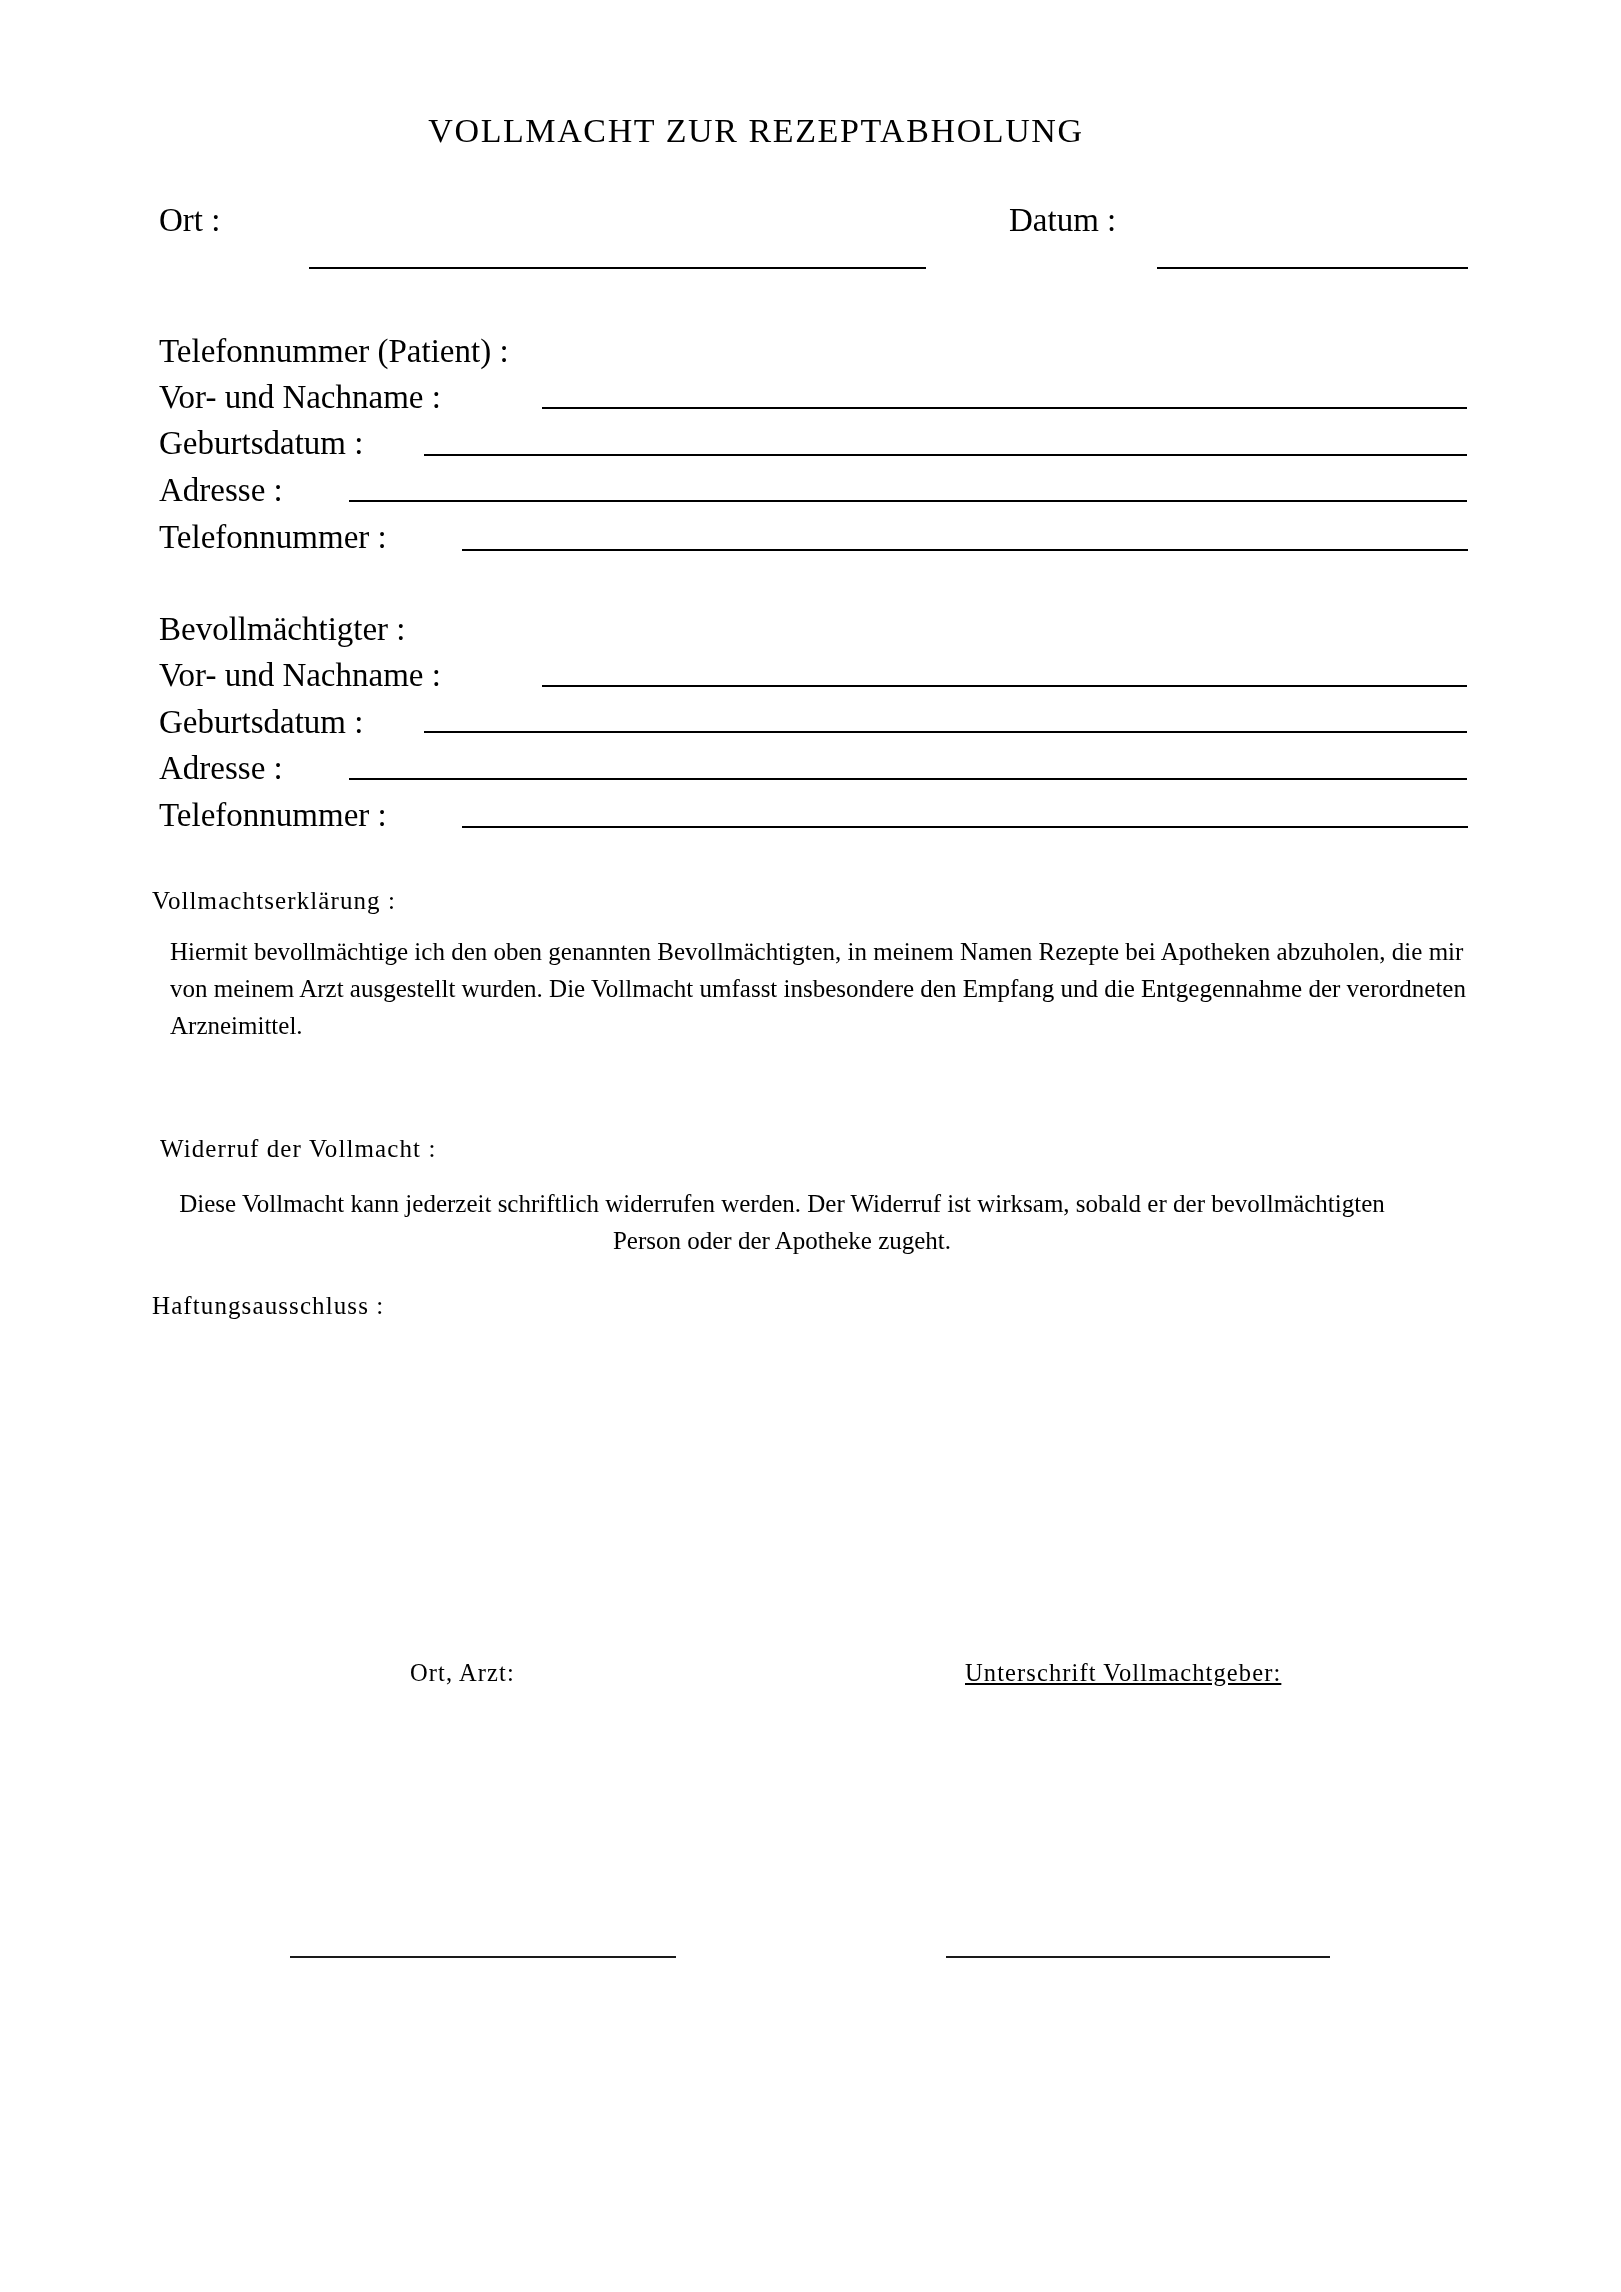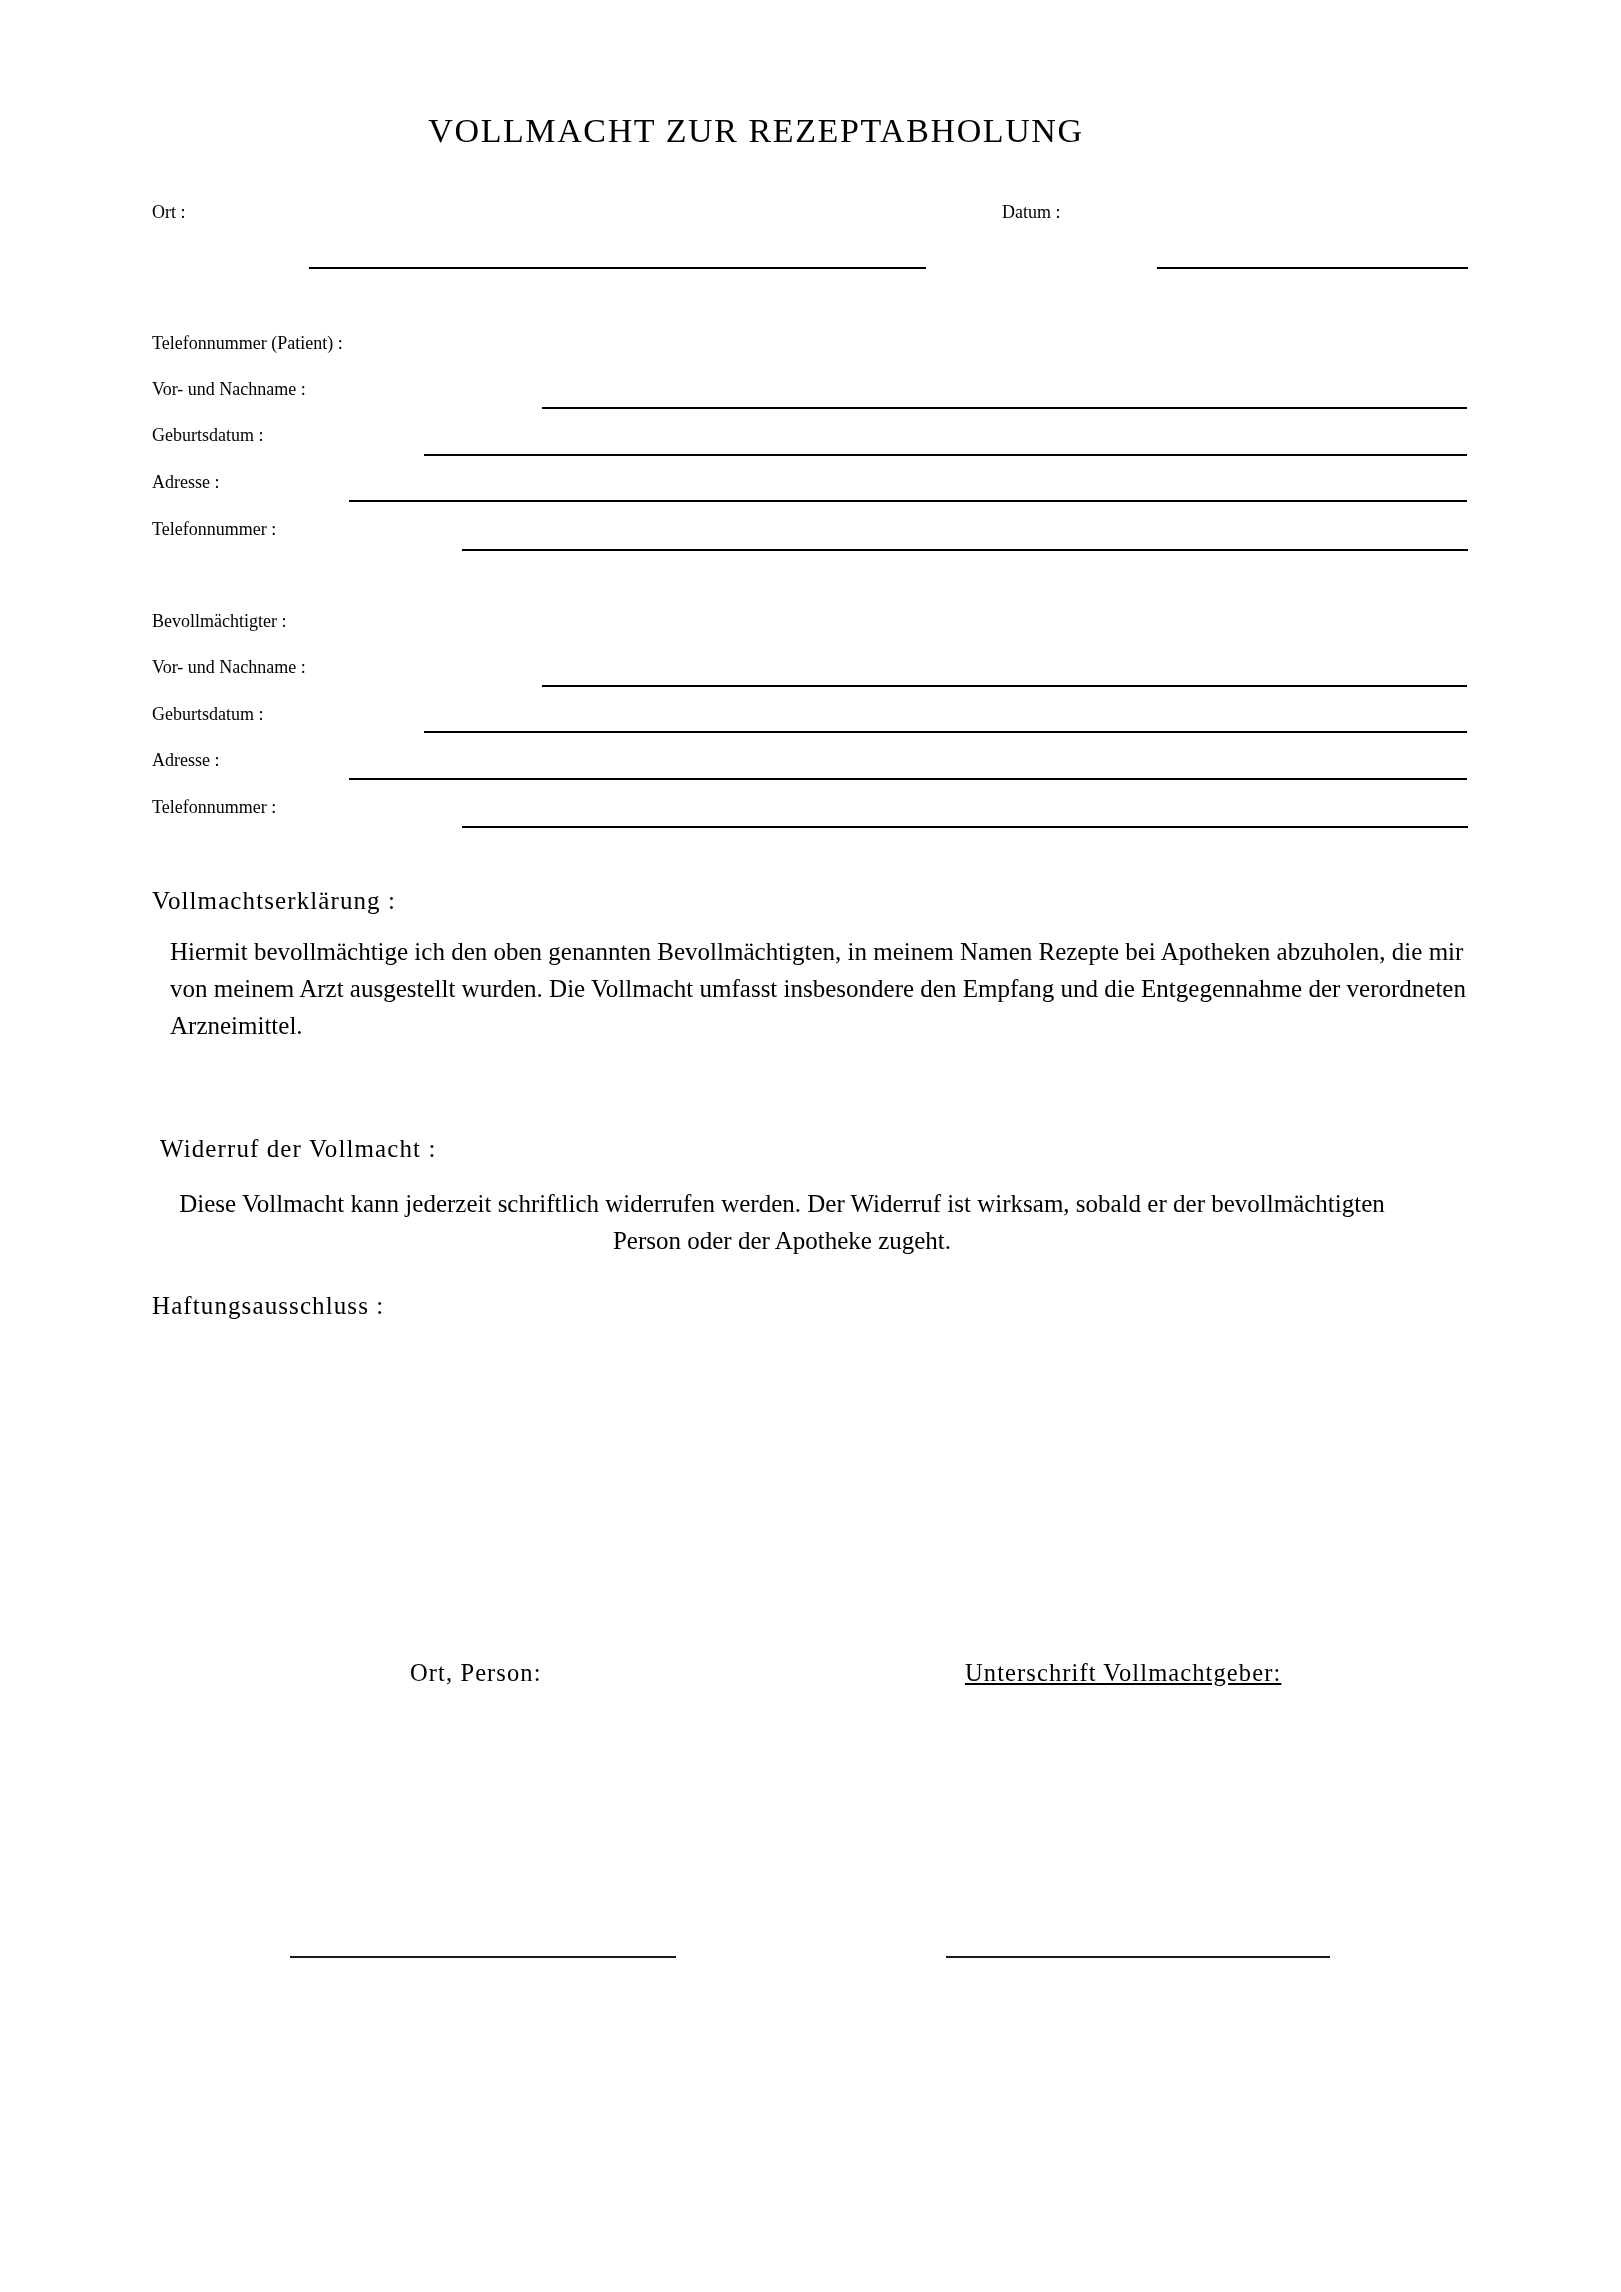--- a/index.html
+++ b/index.html
@@ -31,23 +31,24 @@
     font-size: 34px;
     letter-spacing: 1.6px;
     font-weight: normal;
     line-height: 1.1;
     margin: 0;
   }
 
   
   .lbl {
     position: absolute;
-    font-size: 18px;
+    font-size: 33px;
     line-height: 1.15;
     white-space: nowrap;
+    margin-left: 7px;
   }
 
   
   .rule {
     position: absolute;
     height: 0;
     border-top: 2.9px solid #000000;
   }
   .rule-thin {
     position: absolute;
@@ -119,20 +120,20 @@
   <div class="rule" style="left:462px; top:826px; width:1006px;"></div>
 
   <div class="section-head" style="left:152px; top:887px;">Vollmachtserklärung :</div>
   <div class="para" style="left:150px; top:933px; width:1323px;margin-left:20px;">Hiermit bevollmächtige ich den oben genannten Bevollmächtigten, in meinem Namen Rezepte bei Apotheken abzuholen, die mir von meinem Arzt ausgestellt wurden. Die Vollmacht umfasst insbesondere den Empfang und die Entgegennahme der verordneten Arzneimittel.</div>
 
   <div class="section-head" style="left:160px; top:1135px;">Widerruf der Vollmacht :</div>
   <div class="para" style="left:150px; top:1185px; width:1264px;text-align:center;">Diese Vollmacht kann jederzeit schriftlich widerrufen werden. Der Widerruf ist wirksam, sobald er der bevollmächtigten Person oder der Apotheke zugeht.</div>
 
   <div class="section-head" style="left:152px; top:1292px;">Haftungsausschluss :</div>
 
-  <div class="sig-label" style="left:410px; top:1659px;">Ort, Person:</div>
+  <div class="sig-label" style="left:410px; top:1659px;">Ort, Arzt:</div>
   <div class="sig-label" style="left:965px; top:1659px;text-decoration:underline;">Unterschrift Vollmachtgeber:</div>
 
   <div class="rule-thin" style="left:290px; top:1956px; width:386px;"></div>
   <div class="rule-thin" style="left:946px; top:1956px; width:384px;"></div>
 
 </div>
 
 
 </body></html>

